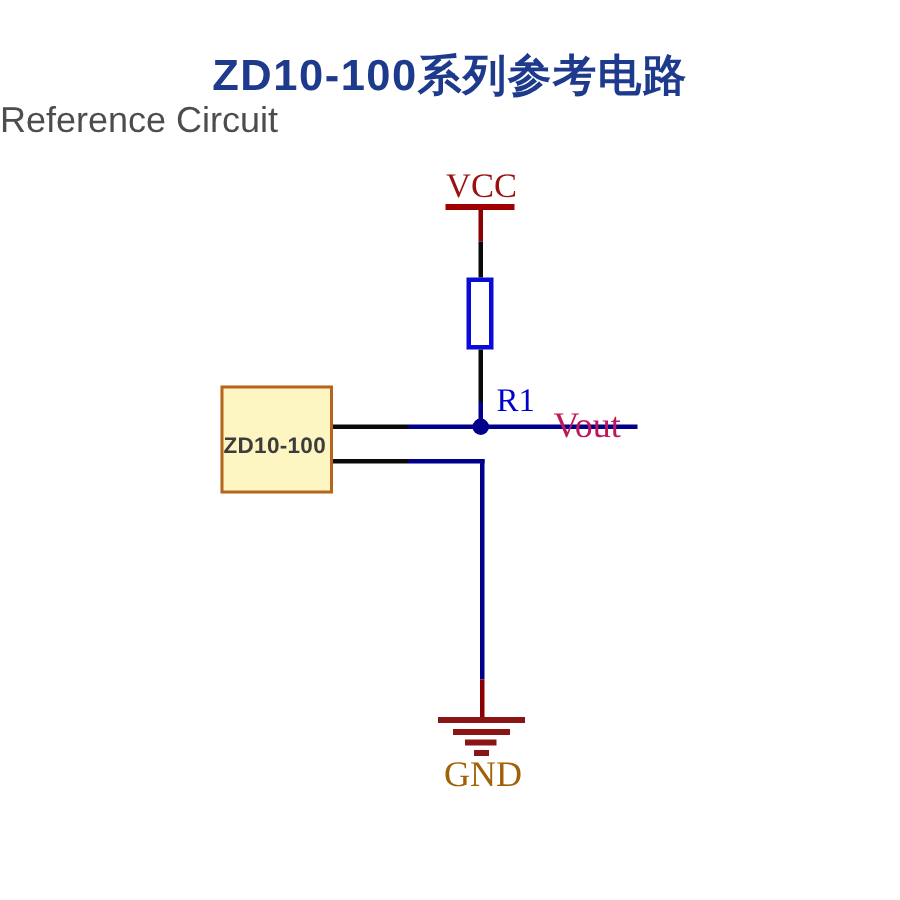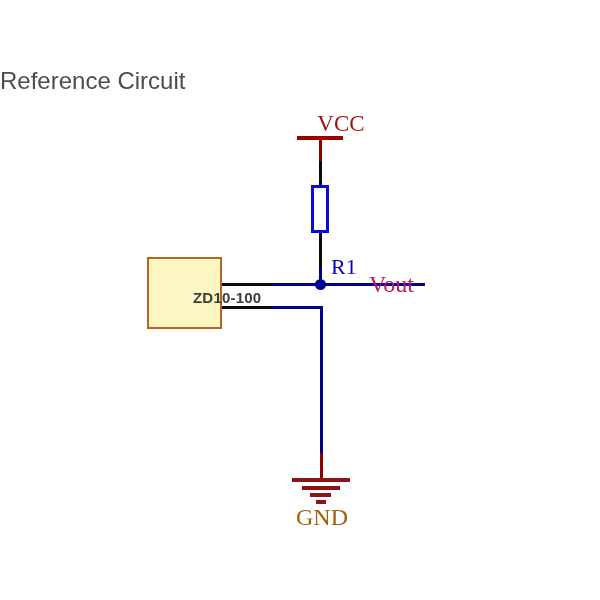--- a/index.html
+++ b/index.html
@@ -14,21 +14,21 @@
   .title{left:0;top:36px;width:600px;text-align:center;font-size:29px;font-weight:700;
          letter-spacing:1px;color:#1e3a8c;line-height:1.1;}
   .subtitle{left:0;top:69px;width:600px;font-size:24px;font-weight:400;
          color:#4d4d4d;line-height:1;}
 
   
   .wire{background:#0a0a0a;}
   .wire.blue{background:#00008b;}
   .wire.red{background:#8b0000;}
 
-  .vcc-label{left:321px;top:112px;transform:translateX(-50%);font-size:23px;color:#9b1111;line-height:1;margin-left:20px;}
+  .vcc-label{left:321px;top:112px;transform:translateX(-50%);font-size:23px;color:#9b1111;line-height:1;}
   .vcc-bar{left:297px;top:136px;width:46px;height:3.5px;background:#a00000;}
   .w-vcc-red{left:319px;top:139px;width:3px;height:22px;}
   .w-vcc-blk{left:319px;top:161px;width:3px;height:25px;}
 
   .resistor{left:311px;top:185px;width:18px;height:48px;box-sizing:border-box;
             border:3px solid #0b0bd9;background:#ffffff;}
   .r1-label{left:331px;top:209px;font-size:22px;color:#0000cc;line-height:1;margin-top:47px;}
 
   .w-r1-blk{left:319px;top:233px;width:3px;height:35px;}
   .w-r1-blue{left:319px;top:268px;width:3px;height:17px;}
@@ -47,32 +47,33 @@
   .gnd-b1{left:292px;top:478px;width:58px;}
   .gnd-b2{left:302px;top:486px;width:38px;}
   .gnd-b3{left:310px;top:493px;width:21px;}
   .gnd-b4{left:316px;top:500px;width:10px;}
   .gnd-label{left:322px;top:505px;transform:translateX(-50%);font-size:24px;color:#a16207;line-height:1;}
 
   
   .sensor-box{left:147px;top:257px;width:75px;height:72px;box-sizing:border-box;
               background:#fdf6c3;border:2px solid #b5651d;}
   .sensor-label{left:149px;top:290px;width:72px;font-size:15px;font-weight:700;
-                color:#3c3c3c;line-height:1;letter-spacing:0.2px;padding-left:44px;}
+                color:#3c3c3c;line-height:1;letter-spacing:0.2px;}
   .sensor-caption{left:122px;top:337px;font-size:20px;font-weight:600;letter-spacing:4px;
                   color:#1e2e63;line-height:1.1;}
 
   .footer-caption{left:300px;top:537px;transform:translateX(-50%);font-size:17px;
                   letter-spacing:3px;color:#575757;line-height:1.2;white-space:nowrap;}
 </style>
 </head>
 <body>
 
 <div class="canvas">
 
+  <div class="abs title">ZD10-100系列参考电路</div>
   <div class="abs subtitle">Reference Circuit</div>
 
   <div class="abs serif vcc-label">VCC</div>
   <div class="abs vcc-bar"></div>
   <div class="abs wire red w-vcc-red"></div>
   <div class="abs wire w-vcc-blk"></div>
 
   <div class="abs resistor"></div>
   <div class="abs serif r1-label">R1</div>
   <div class="abs wire w-r1-blk"></div>

